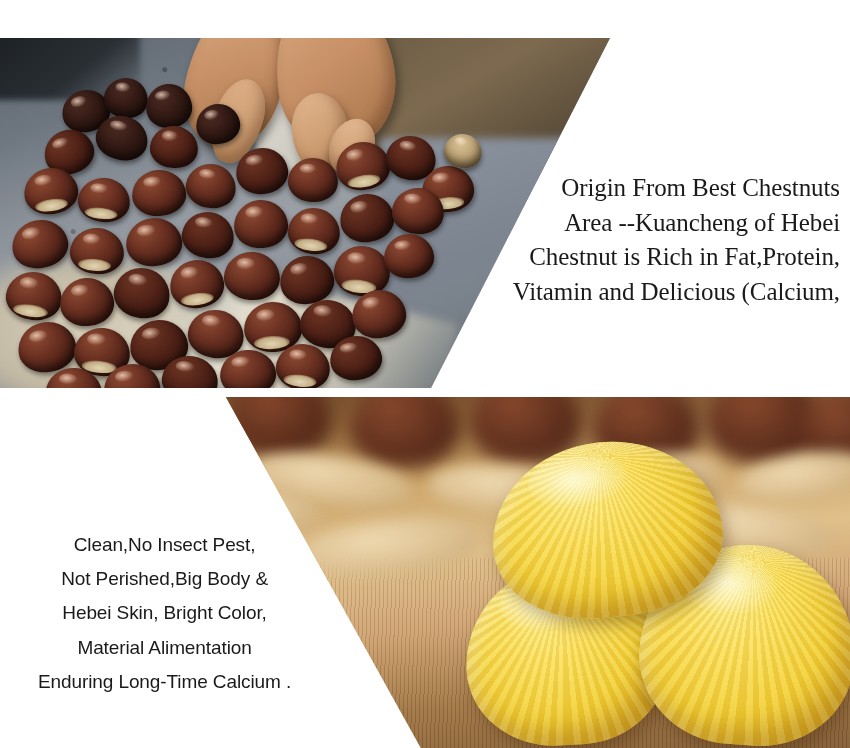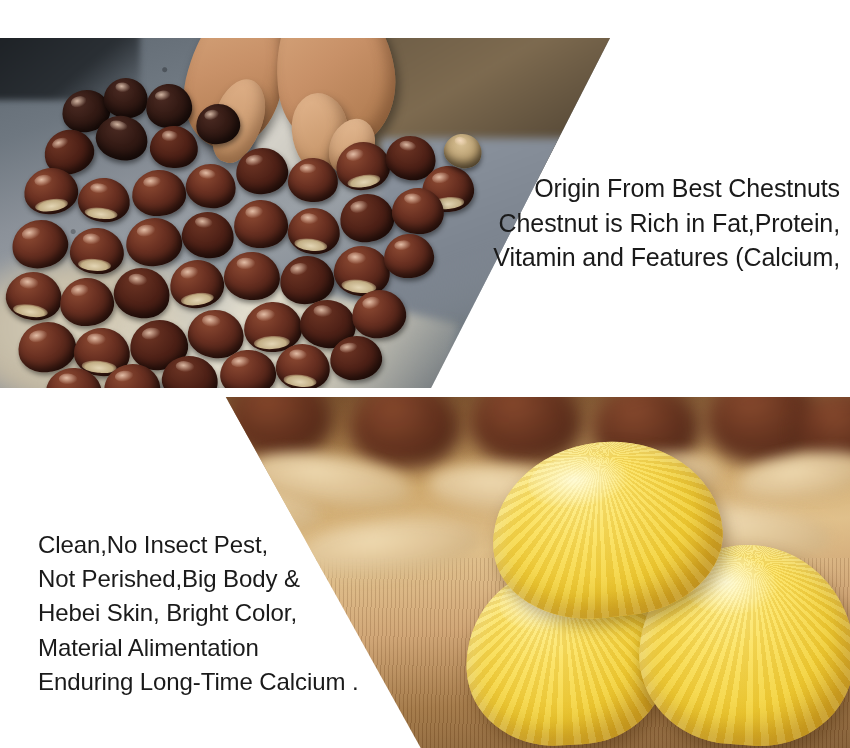--- a/index.html
+++ b/index.html
@@ -139,21 +139,21 @@
     position:absolute; right:10px; top:171px;
     width:400px;
     text-align:right;
     font-size:25px;
     line-height:34.5px;
     color:#1a1a1a;
     font-family:"Liberation Sans", sans-serif;
     letter-spacing:-0.1px;
     white-space:nowrap;
   }
-  .top-text div { display:block; }
+  .top-text div { display:block;font-family:Liberation Serif, serif; }
 
   
   .bottom-photo {
     position:absolute; left:0; top:396px;
     width:850px; height:352px;
     overflow:hidden;
     -webkit-clip-path: polygon(26.5% 0, 100% 0, 100% 100%, 49.5% 100%);
     clip-path: polygon(26.5% 0, 100% 0, 100% 100%, 49.5% 100%);
   }
   .wood {
@@ -210,24 +210,24 @@
   }
   .ynut-top  { left:492px; top:442px; width:230px; height:175px; transform:rotate(-6deg); z-index:5; }
   .ynut-left { left:466px; top:565px; width:200px; height:180px; transform:rotate(-3deg); z-index:4; }
   .ynut-right{ left:640px; top:545px; width:215px; height:200px; transform:rotate(4deg); z-index:4; }
   .ynut-mid  { left:582px; top:575px; width:110px; height:90px; transform:rotate(2deg); z-index:3;
                background:radial-gradient(ellipse at 45% 30%, #f7e48e 0%, #e8cf5e 60%, #c8a52c 100%); }
 
   
   .bottom-text {
     position:absolute; left:38px; top:528px;
-    font-size:24px;
+    font-size:19px;
     line-height:34.2px;
     color:#1a1a1a;
-    text-align:left;
+    text-align:center;
     white-space:nowrap;
     font-family:"Liberation Sans", sans-serif;
     letter-spacing:-0.1px;
     z-index:20;
   }
   .white-gap { position:absolute; left:0; top:388px; width:850px; height:9px; background:#fff; z-index:8; }
 </style>
 </head>
 <body>
 
@@ -318,22 +318,23 @@
       <div class="nut" style="left:220px;top:312px;width:56px;height:46px;transform:rotate(-4deg);"></div>
       <div class="nut" style="left:276px;top:306px;width:54px;height:46px;transform:rotate(6deg);">
           <span class="scar"></span>
         </div>
       <div class="nut deep" style="left:330px;top:298px;width:52px;height:44px;transform:rotate(-7deg);"></div>
     </div>
   </div>
 
   <div class="top-text">
     <div>Origin From Best Chestnuts</div>
+    <div>Area --Kuancheng of Hebei</div>
     <div>Chestnut is Rich in Fat,Protein,</div>
-    <div>Vitamin and Features (Calcium,</div>
+    <div>Vitamin and Delicious (Calcium,</div>
   </div>
 
   <div class="white-gap"></div>
 
   <div class="bottom-photo">
     <div class="wood"></div>
 
     <div class="bg-nut" style="left:10px;top:-18px;width:92px;height:72px;"></div>
     <div class="bg-nut" style="left:112px;top:-10px;width:96px;height:78px;"></div>
     <div class="bg-nut" style="left:228px;top:-22px;width:104px;height:84px;"></div>

